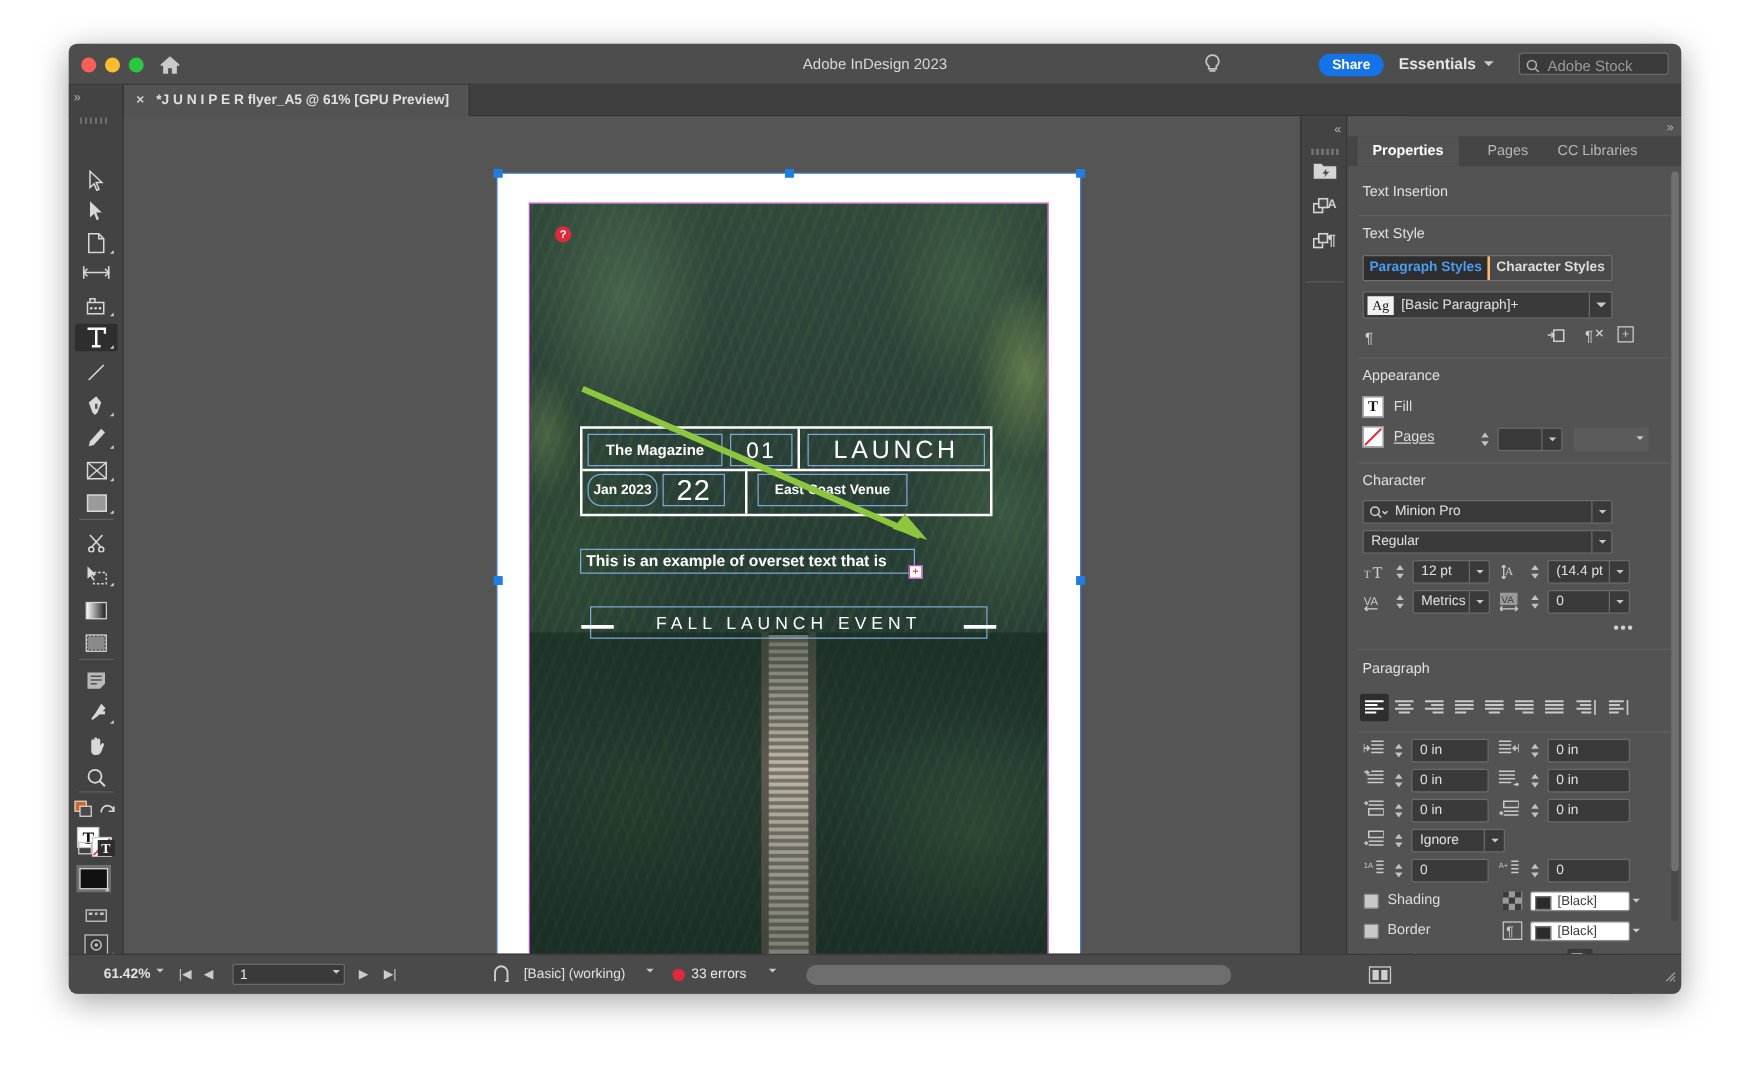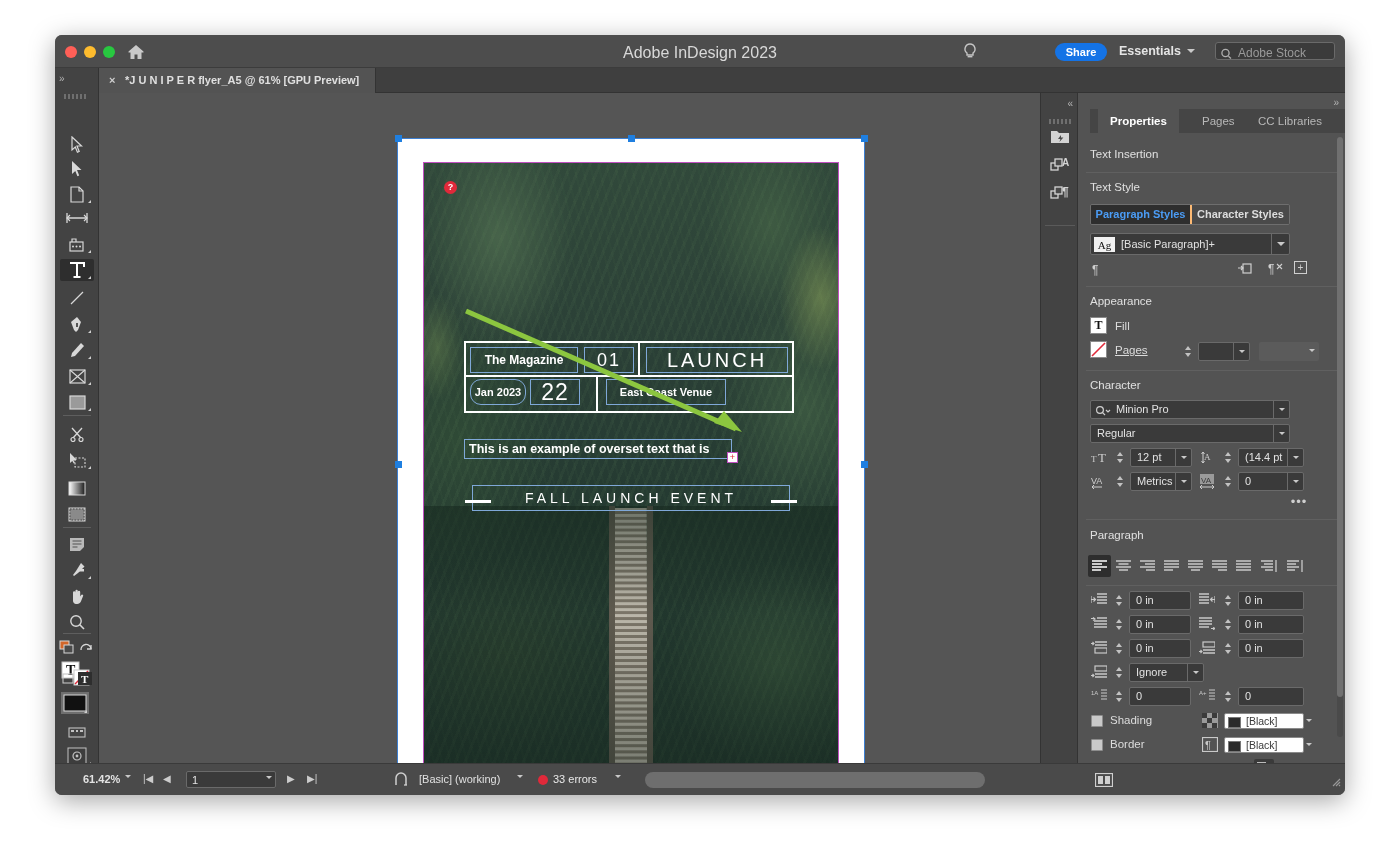--- a/index.html
+++ b/index.html
@@ -29,21 +29,21 @@
     background: #4d4d4d;
     border-bottom: 1px solid #3c3c3c;
   }
   .traffic { position: absolute; top: 11px; width: 12px; height: 12px; border-radius: 50%; }
   #tl-close { left: 10px; background: #ff5f57; }
   #tl-min   { left: 29px; background: #febc2e; }
   #tl-max   { left: 48px; background: #28c840; }
   #home-icon { position: absolute; left: 72px; top: 9px; width: 18px; height: 16px; }
   #app-title {
     position: absolute; left: 0; top: 9px; width: 100%;
-    text-align: center; color: #d8d8d8; font-size: 16px;
+    text-align: center; color: #d8d8d8; font-size: 12px;
   }
   #lightbulb-icon { position: absolute; left: 906px; top: 7px; width: 18px; height: 20px; }
   #share-button {
     position: absolute; left: 1000px; top: 8px; width: 52px; height: 18px;
     background: #1473e6; border-radius: 9px;
     color: #fff; font-size: 11px; font-weight: bold;
     text-align: center; line-height: 18px;
   }
   #workspace-switcher {
     position: absolute; left: 1064px; top: 9px;
@@ -239,21 +239,21 @@
     display: flex; align-items: center; justify-content: center;
   }
   #strip-sep { position: absolute; left: 4px; top: 132px; width: 30px; height: 1px; background: #5a5a5a; }
   
   #props-panel {
     position: absolute; right: 0; top: 58px; width: 267px; height: 670px;
     background: #535353;
   }
   #props-collapse-arrows { position: absolute; right: 6px; top: 4px; color: #b4b4b4; font-size: 10px; }
   #panel-tabs {
-    position: absolute; left: 12px; top: 16px; width: 100%; height: 24px;
+    position: absolute; left: 0; top: 16px; width: 100%; height: 24px;
     background: #454545;
   }
   .panel-tab {
     position: absolute; top: 0; height: 24px; line-height: 24px;
     color: #b8b8b8; font-size: 11.5px; padding: 0 12px;
   }
   .panel-tab.active { background: #535353; color: #ffffff; font-weight: bold; }
   .section-divider { position: absolute; left: 8px; width: 251px; height: 1px; background: #606060; }
   .section-label { position: absolute; color: #e0e0e0; font-size: 11.5px; }
   .seg-group {

